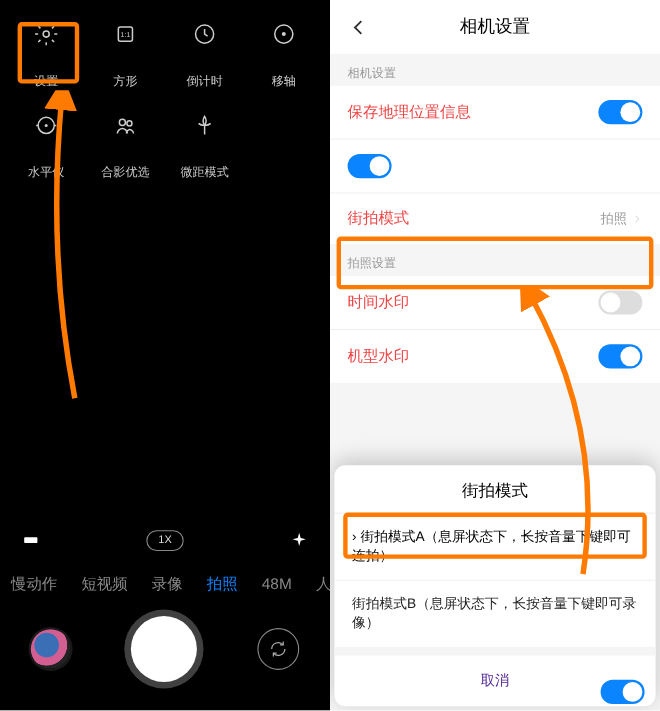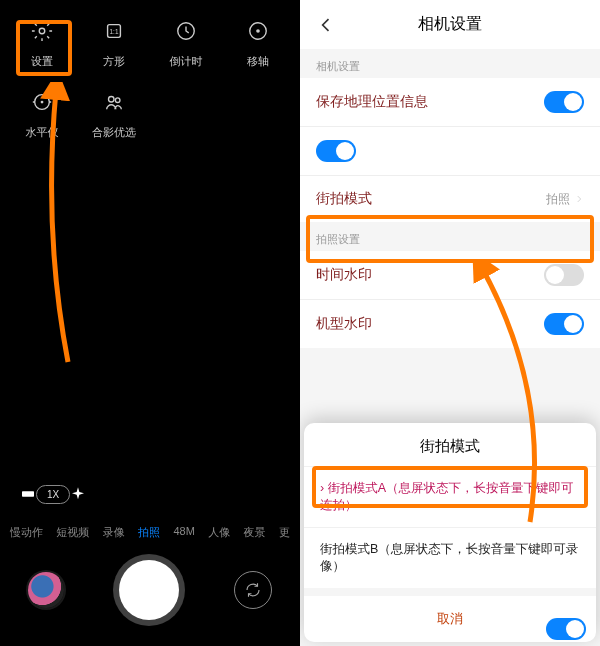--- a/index.html
+++ b/index.html
@@ -2,62 +2,62 @@
 <html><head>
 <meta charset="utf-8">
 <style>
 *{margin:0;padding:0;box-sizing:border-box;font-family:-apple-system,"PingFang SC","Microsoft YaHei",sans-serif}
 body{display:flex;width:600px;height:646px;background:#fff}
 .left{width:300px;height:646px;background:#000;color:#fff;display:flex;flex-direction:column;position:relative}
 .right{width:300px;height:646px;background:#f5f5f5;color:#000;display:flex;flex-direction:column;position:relative}
 
 
 .top-grid{display:grid;grid-template-columns:repeat(4,1fr);padding:20px 6px 10px;gap:0}
-.top-item{display:flex;flex-direction:column;align-items:center;gap:12px;color:#ccc;font-size:11px}
+.top-item{display:flex;flex-direction:column;align-items:center;gap:24px;color:#ccc;font-size:11px}
 .top-item svg{width:22px;height:22px;stroke:#ccc;fill:none;stroke-width:1.5}
 .mid-grid{display:grid;grid-template-columns:repeat(4,1fr);padding:12px 6px 20px}
 .preview{flex:1;background:#000;position:relative}
-.vf-row{display:flex;align-items:center;padding:0 20px;height:50px}
+.vf-row{display:flex;justify-content:space-between;align-items:center;padding:0 20px;height:50px}
 .vf-row svg{width:16px;height:16px;fill:#fff}
 .zoom-pill{border:1px solid #888;border-radius:14px;padding:3px 10px;font-size:10px;color:#ddd}
-.modes{display:flex;gap:12px;padding:6px 10px;font-size:11px;color:#888;justify-content:space-between;overflow:hidden;white-space:nowrap}
+.modes{display:flex;gap:22px;padding:6px 10px;font-size:14px;color:#888;justify-content:flex-start;overflow:hidden;white-space:nowrap}
 .modes span.active{color:#0a84ff;font-weight:500}
 .shutter-row{display:flex;align-items:center;justify-content:space-around;padding:14px 0 26px}
 .thumb{width:36px;height:36px;border-radius:50%;background:radial-gradient(circle at 40% 40%,#3a6fb5 0 35%,#d35f92 38% 60%,#222 62%);box-shadow:0 0 0 2px rgba(255,255,255,.1)}
 .shutter{width:60px;height:60px;border-radius:50%;background:#fff;box-shadow:0 0 0 6px rgba(255,255,255,.25)}
 .flip{width:38px;height:38px;border-radius:50%;border:1.5px solid #888;display:flex;align-items:center;justify-content:center}
 .flip svg{width:18px;height:18px;stroke:#aaa;fill:none;stroke-width:1.5}
 .hl1{position:absolute;left:16px;top:20px;width:56px;height:56px;border:4px solid #ff7a00;border-radius:4px;pointer-events:none;z-index:5}
 .arrow1{position:absolute;left:38px;top:82px;pointer-events:none;z-index:4}
 
 
 .r-header{display:flex;align-items:center;padding:14px 16px;background:#fff}
 .r-header .back{width:20px;height:20px;stroke:#333;stroke-width:2;fill:none}
 .r-title{flex:1;text-align:center;font-size:16px;font-weight:500;color:#000;margin-left:-20px}
 .sec-label{font-size:11px;color:#999;padding:10px 16px 4px;background:#f5f5f5}
 .row{display:flex;align-items:center;padding:13px 16px;background:#fff;border-bottom:1px solid #eee;min-height:46px}
 .row:last-child{border-bottom:none}
 .row .t{flex:1}
-.row .t .main{font-size:14px;color:#7f1d1d}
+.row .t .main{font-size:14px;color:#ef4444}
 .row .t .sub{font-size:10.5px;color:#999;margin-top:3px;line-height:1.3}
 .row .val{font-size:12px;color:#999;margin-right:4px}
 .chev{width:10px;height:10px;stroke:#bbb;stroke-width:1.5;fill:none}
 .toggle{width:40px;height:22px;border-radius:11px;position:relative;transition:.2s}
 .toggle.on{background:#0a84ff}
 .toggle.off{background:#ddd}
 .toggle::after{content:'';position:absolute;width:18px;height:18px;background:#fff;border-radius:50%;top:2px;transition:.2s}
 .toggle.on::after{right:2px}
 .toggle.off::after{left:2px}
 .hl2{position:absolute;border:4px solid #ff7a00;border-radius:4px;pointer-events:none;z-index:5}
 .hl2.a{left:6px;top:215px;width:288px;height:48px}
 .sheet{position:absolute;left:4px;right:4px;bottom:4px;background:#fff;border-radius:10px;box-shadow:0 -4px 20px rgba(0,0,0,.2);z-index:6;overflow:hidden}
 .sheet-title{text-align:center;font-size:15px;font-weight:500;padding:14px 0 10px}
 .sheet-opt{padding:13px 16px;font-size:12.5px;color:#222;border-top:1px solid #f0f0f0}
-.sheet-opt.sel{color:#be185d}
-.sheet-cancel{text-align:center;padding:14px 0;font-size:13px;color:#c2410c;border-top:8px solid #f5f5f5}
+.sheet-opt.sel{color:#000000}
+.sheet-cancel{text-align:center;padding:14px 0;font-size:13px;color:#4c1d95;border-top:8px solid #f5f5f5}
 .hl2.b{left:8px;top:43px;width:276px;height:42px;z-index:7}
 .arrow2{position:absolute;left:170px;top:262px;pointer-events:none;z-index:8}
 .sheet-wrap{position:absolute;left:0;right:0;bottom:0;height:230px;z-index:6}
 .corner-toggle{position:absolute;right:14px;bottom:6px;z-index:10}
 </style>
 </head>
 <body>
 
 <div class="left">
   <div class="hl1"></div>
@@ -111,20 +111,26 @@
       <span>水平仪</span>
     </div>
     <div class="top-item">
       <svg viewBox="0 0 24 24">
           <circle cx="9" cy="9" r="3"></circle>
           <circle cx="16" cy="10" r="2.5"></circle>
           <path d="M4 20c0-3 3-5 5-5s5 2 5 5M13 20c0-2 2-4 3-4s4 1 4 4"></path>
         </svg>
       <span>合影优选</span>
     </div>
+    <div class="top-item">
+      <svg viewBox="0 0 24 24">
+          <path d="M12 3c-2 3-2 6 0 9 2-3 2-6 0-9zM6 10c2 2 4 2 6 2M18 10c-2 2-4 2-6 2M12 12v9"></path>
+        </svg>
+      <span>微距模式</span>
+    </div>
     <div></div>
   </div>
 
   <div class="preview"></div>
 
   <div class="vf-row">
     <svg viewBox="0 0 24 24">
         <rect x="3" y="8" width="18" height="8" rx="1" fill="#fff"></rect>
       </svg>
     <div class="zoom-pill">1X</div>

